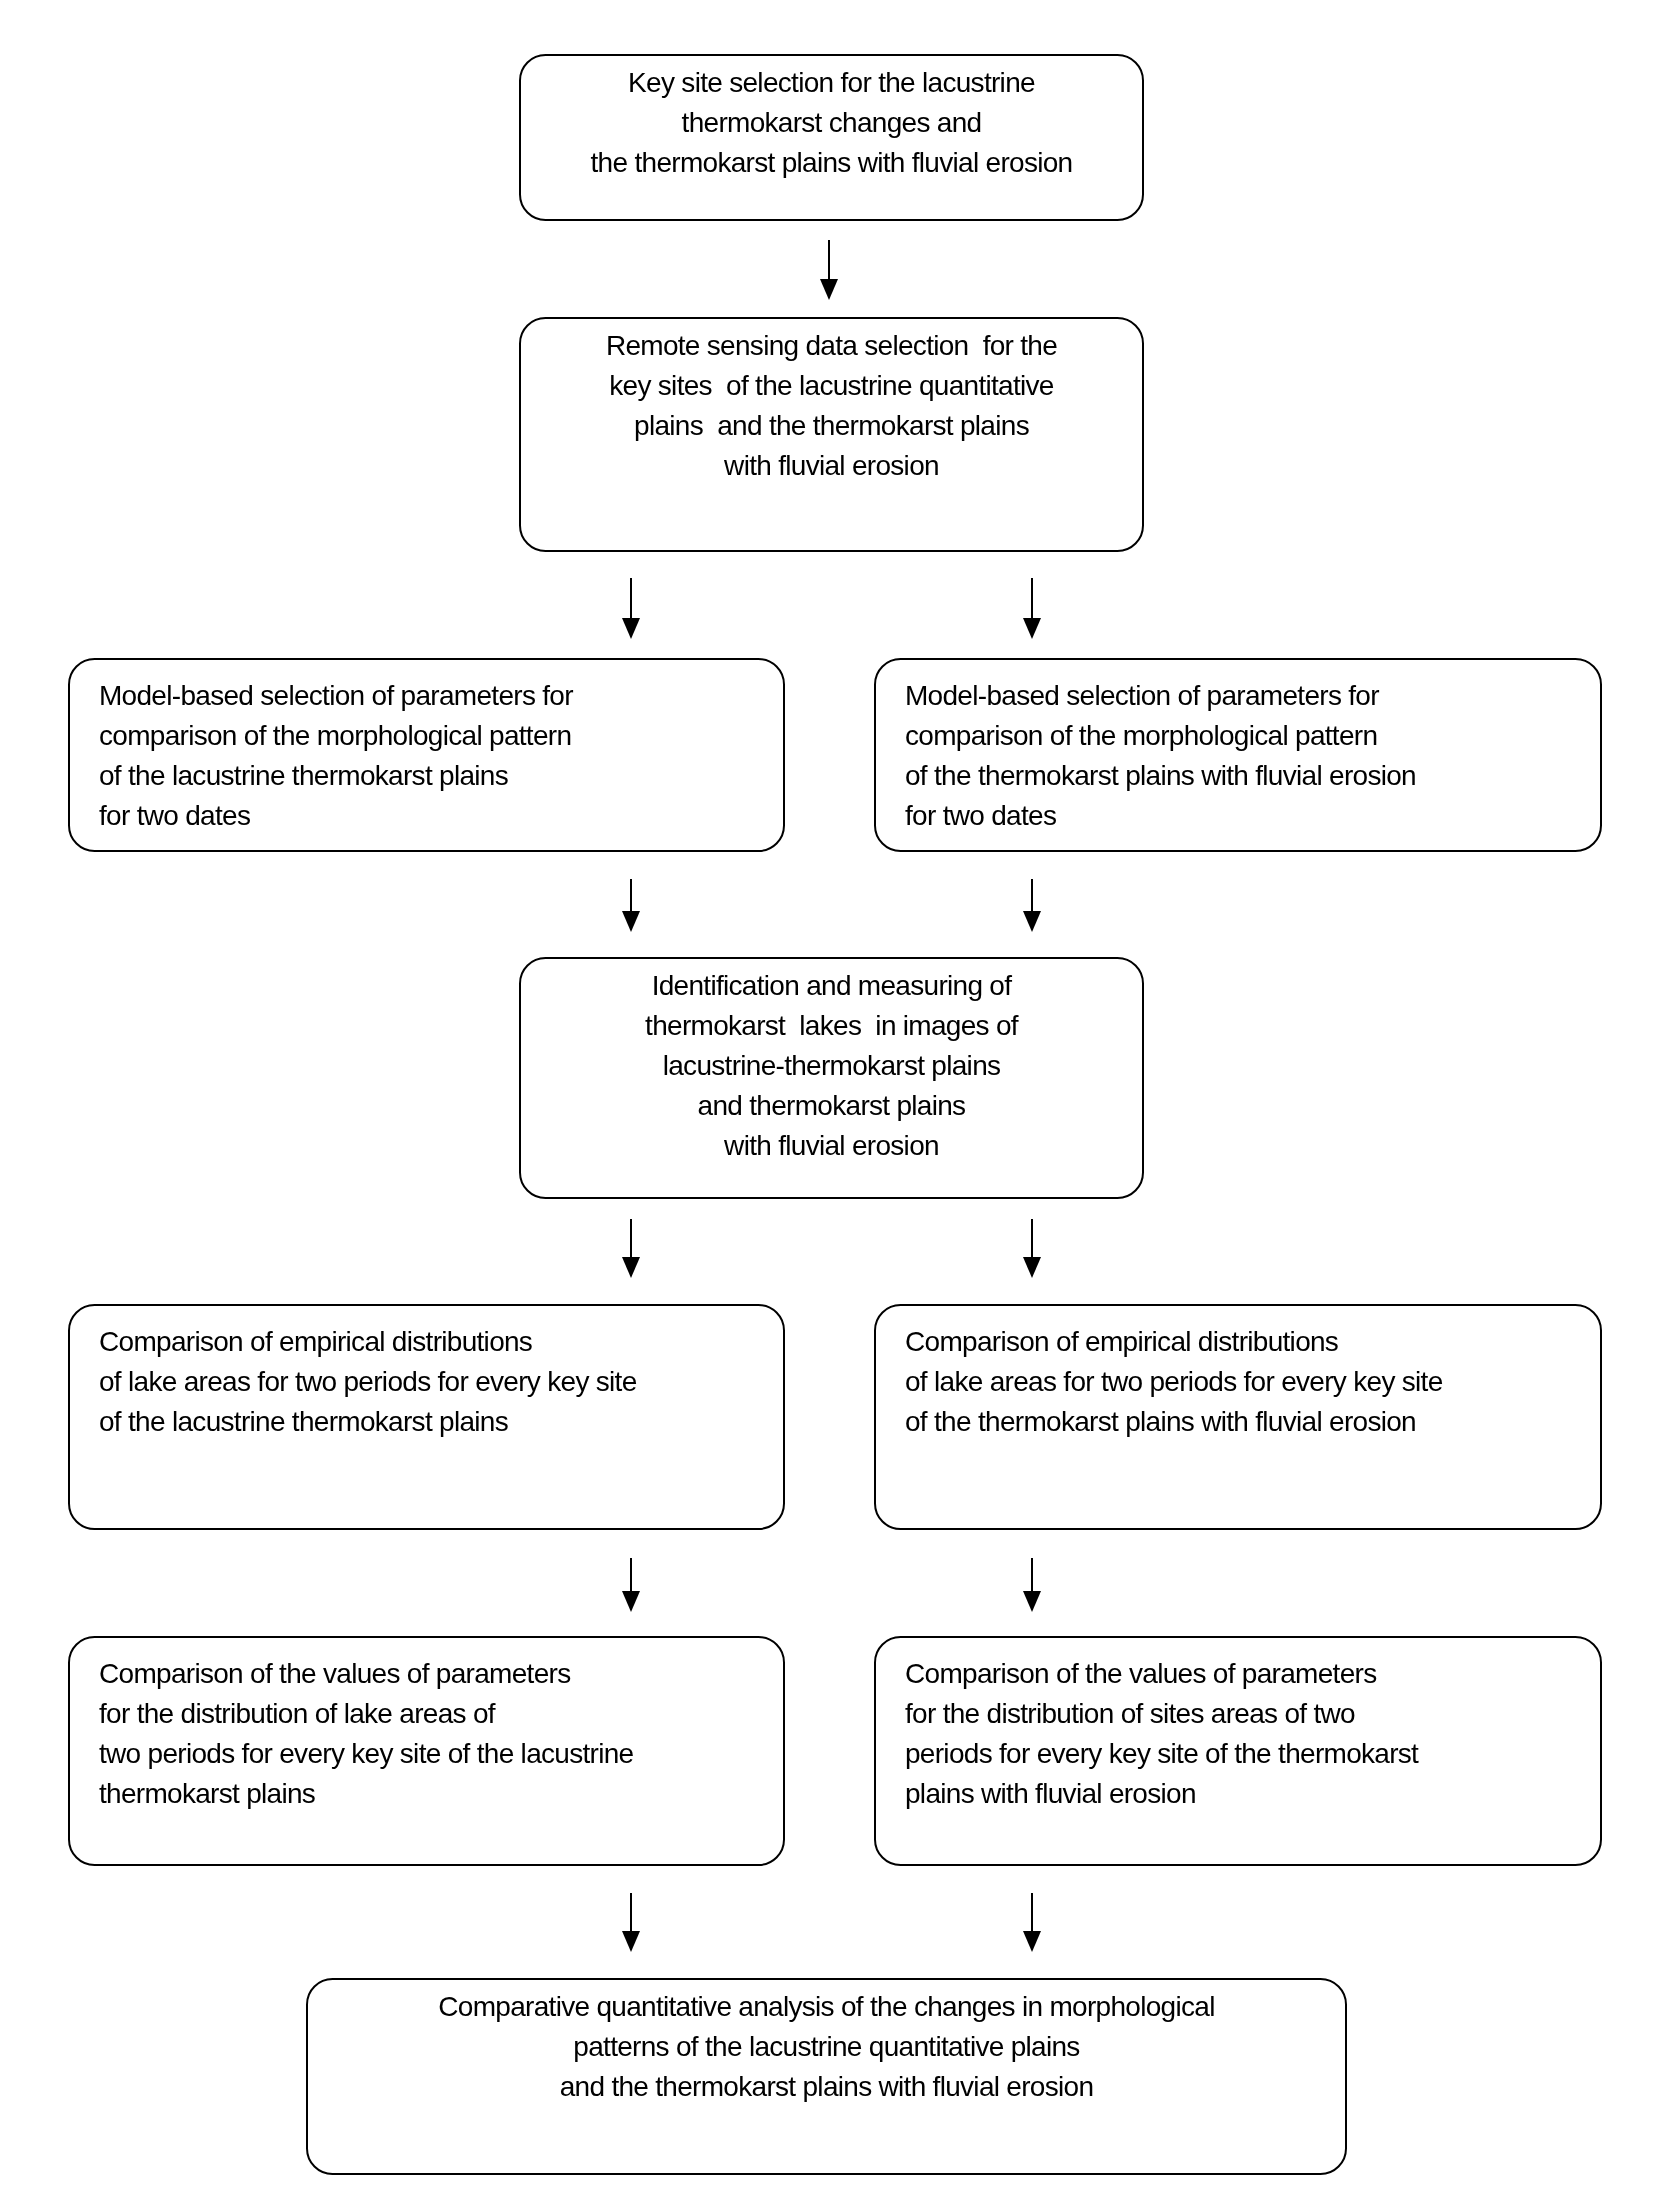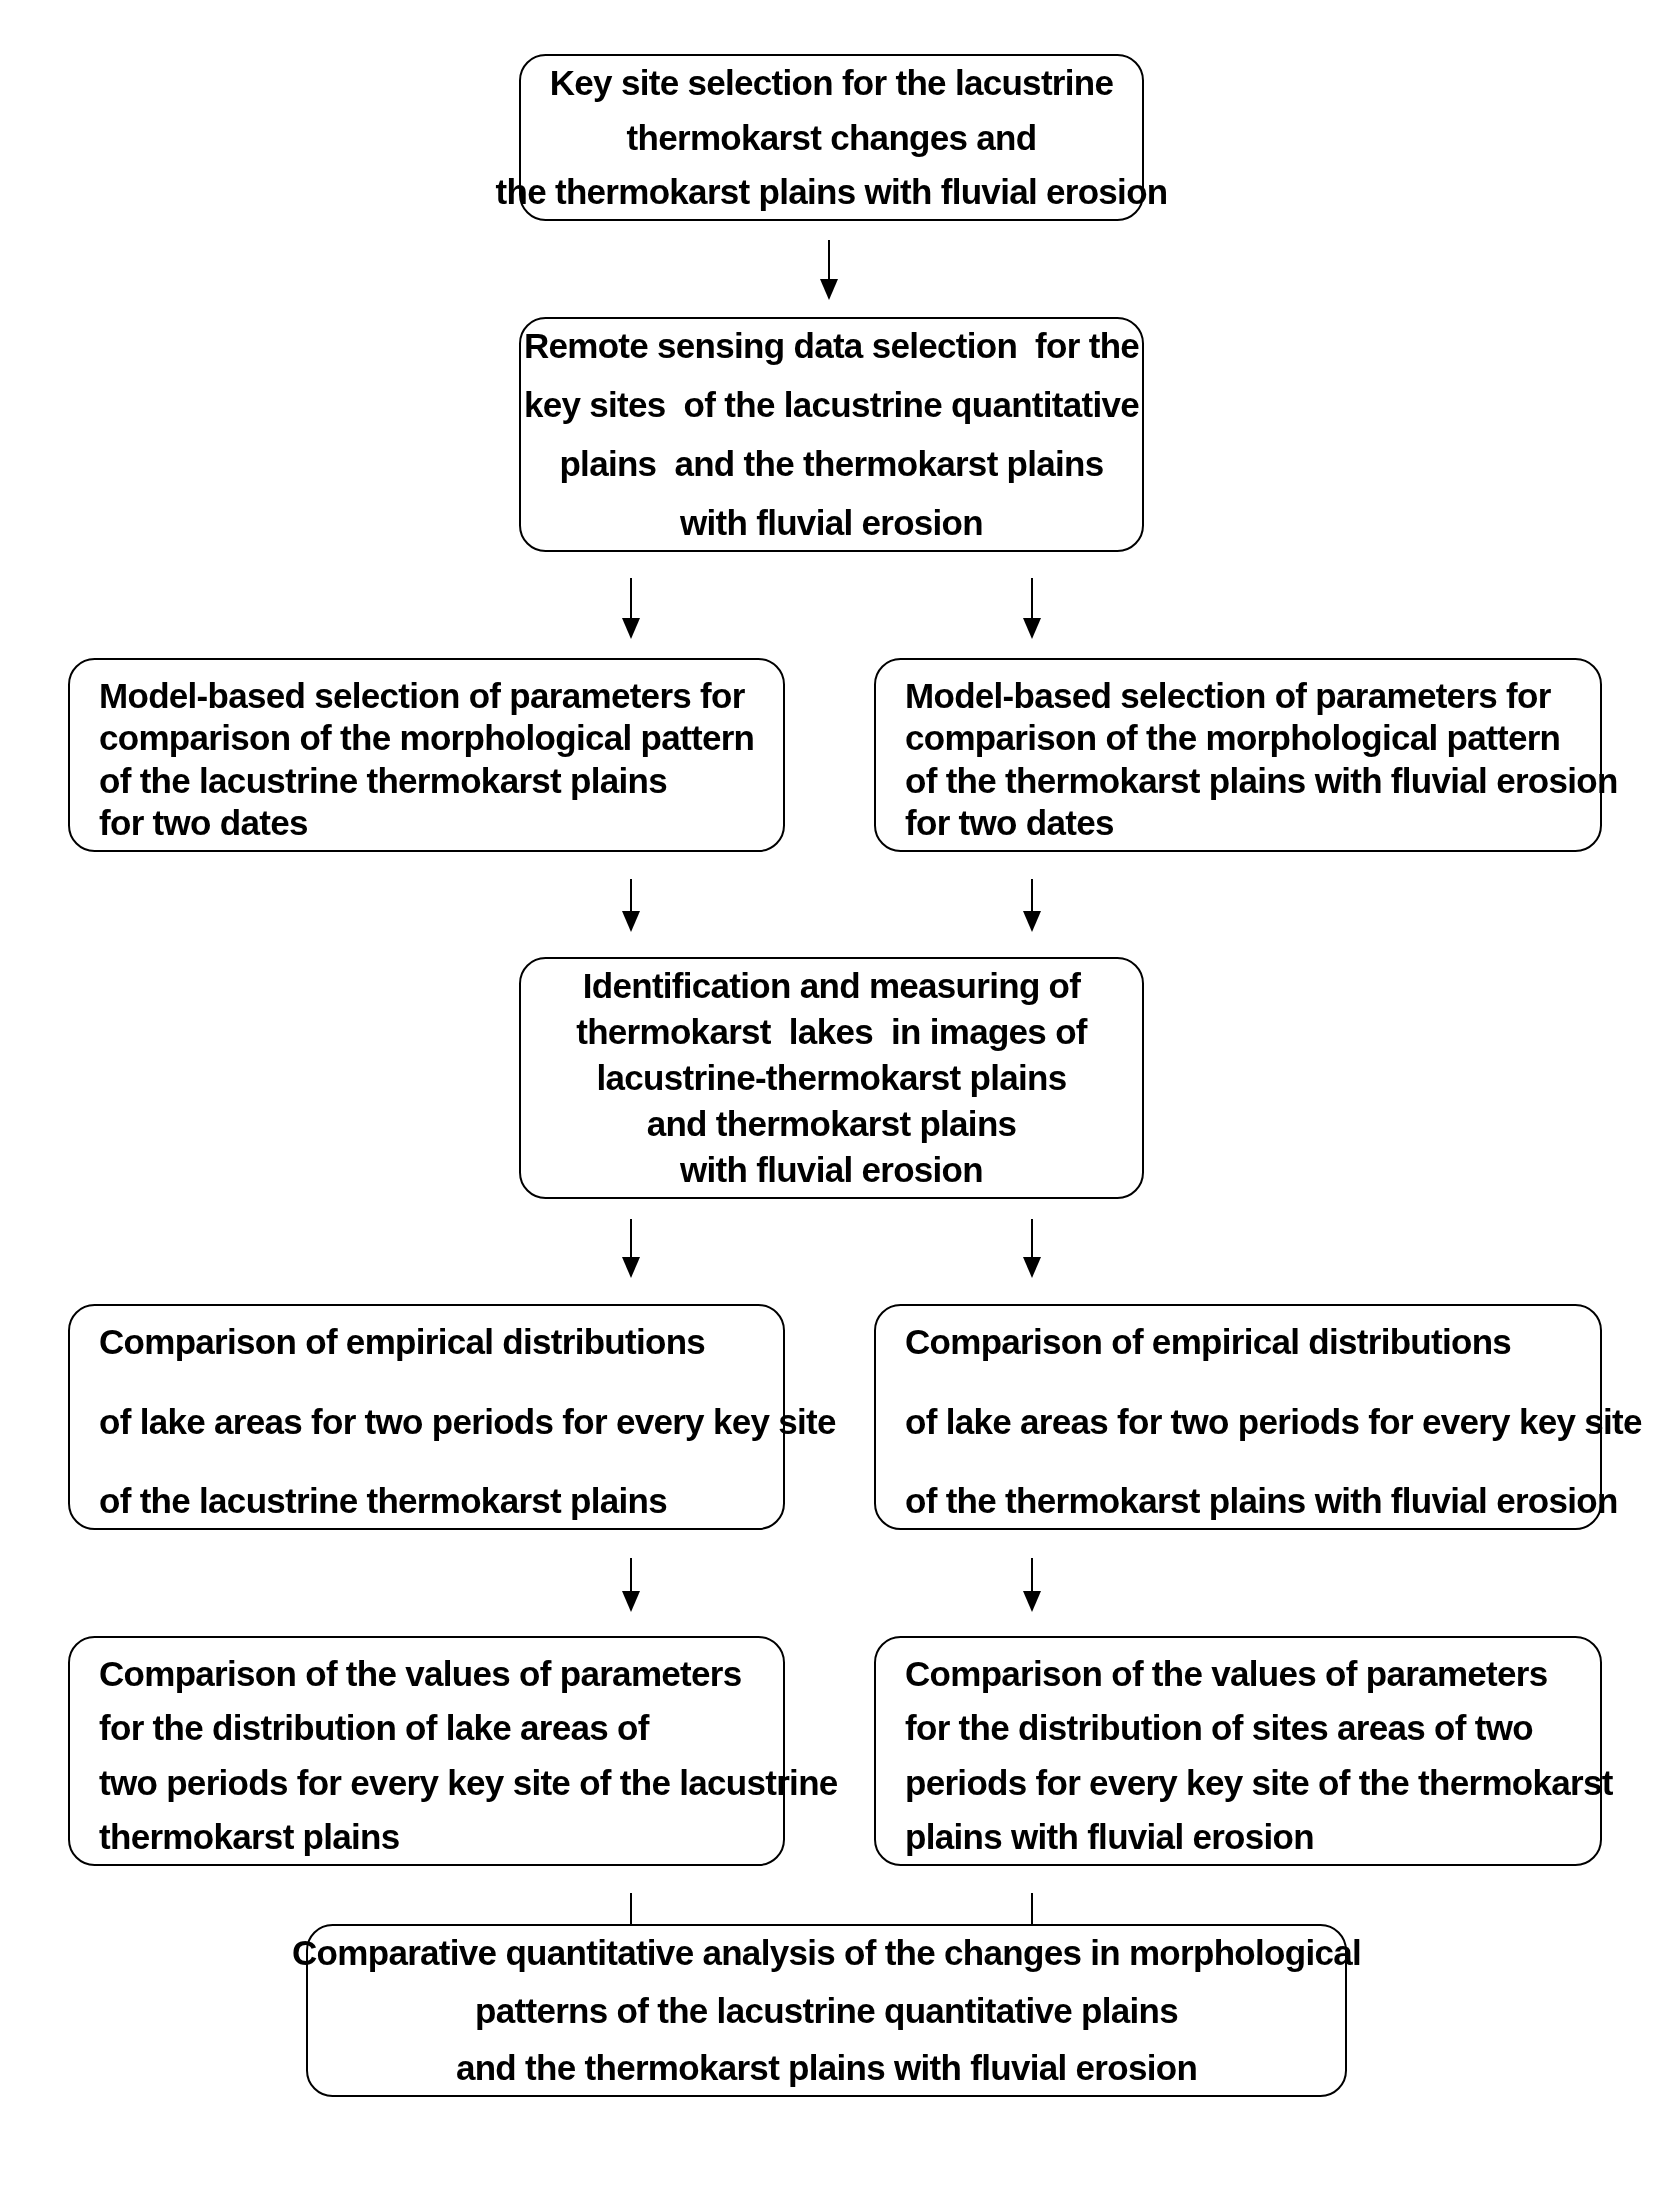--- a/index.html
+++ b/index.html
@@ -22,25 +22,24 @@
     color: var(--text);
   }
   .box {
     position: absolute;
     box-sizing: border-box;
     background: var(--bg);
     border: 2.8px solid var(--border);
     border-radius: 26.5px;
     display: flex;
     flex-direction: column;
-    justify-content: space-between;
-    font-size: 35px;
+    justify-content: flex-start;
+    font-size: 28px;
     line-height: 40px;
     letter-spacing: -0.7px;
-    font-weight: bold;
   }
   .box.center-text {
     align-items: center;
     text-align: center;
     padding: 7px 14px;
   }
   .box.left-text {
     align-items: flex-start;
     text-align: left;
     padding: 16px 14px 7px 29px;
@@ -68,21 +67,21 @@
   
   #box-key-site            { left: 519px;  top: 54px;   width: 625px;  height: 167px; }
   #box-remote-sensing      { left: 519px;  top: 317px;  width: 625px;  height: 235px; }
   #box-model-lacustrine    { left: 68px;   top: 658px;  width: 717px; height: 194px; }
   #box-model-fluvial       { left: 874px; top: 658px;  width: 728px; height: 194px; }
   #box-identification      { left: 519px;  top: 957px; width: 625px;  height: 242px; }
   #box-distrib-lacustrine  { left: 68px;   top: 1304px; width: 717px; height: 226px; }
   #box-distrib-fluvial     { left: 874px; top: 1304px; width: 728px; height: 226px; }
   #box-params-lacustrine   { left: 68px;   top: 1636px; width: 717px; height: 230px; }
   #box-params-fluvial      { left: 874px; top: 1636px; width: 728px; height: 230px; }
-  #box-comparative         { left: 306px;  top: 1924px; width: 1041px; height: 173px; }
+  #box-comparative         { left: 306px;  top: 1978px; width: 1041px; height: 197px; }
 
   
   #arrow-1       { left: 820px; top: 240px; }
   #arrow-1 .shaft { height: 39px; }
   #arrow-2-left  { left: 622px;  top: 578px; }
   #arrow-2-right { left: 1023px; top: 578px; }
   #arrow-2-left .shaft, #arrow-2-right .shaft { height: 40px; }
   #arrow-3-left  { left: 622px;  top: 879px; }
   #arrow-3-right { left: 1023px; top: 879px; }
   #arrow-3-left .shaft, #arrow-3-right .shaft { height: 32px; }

